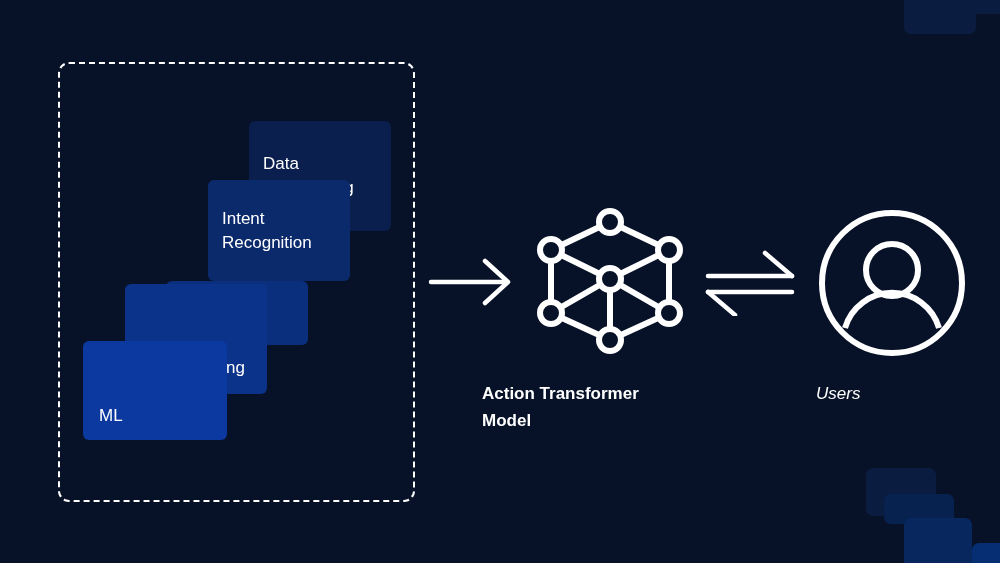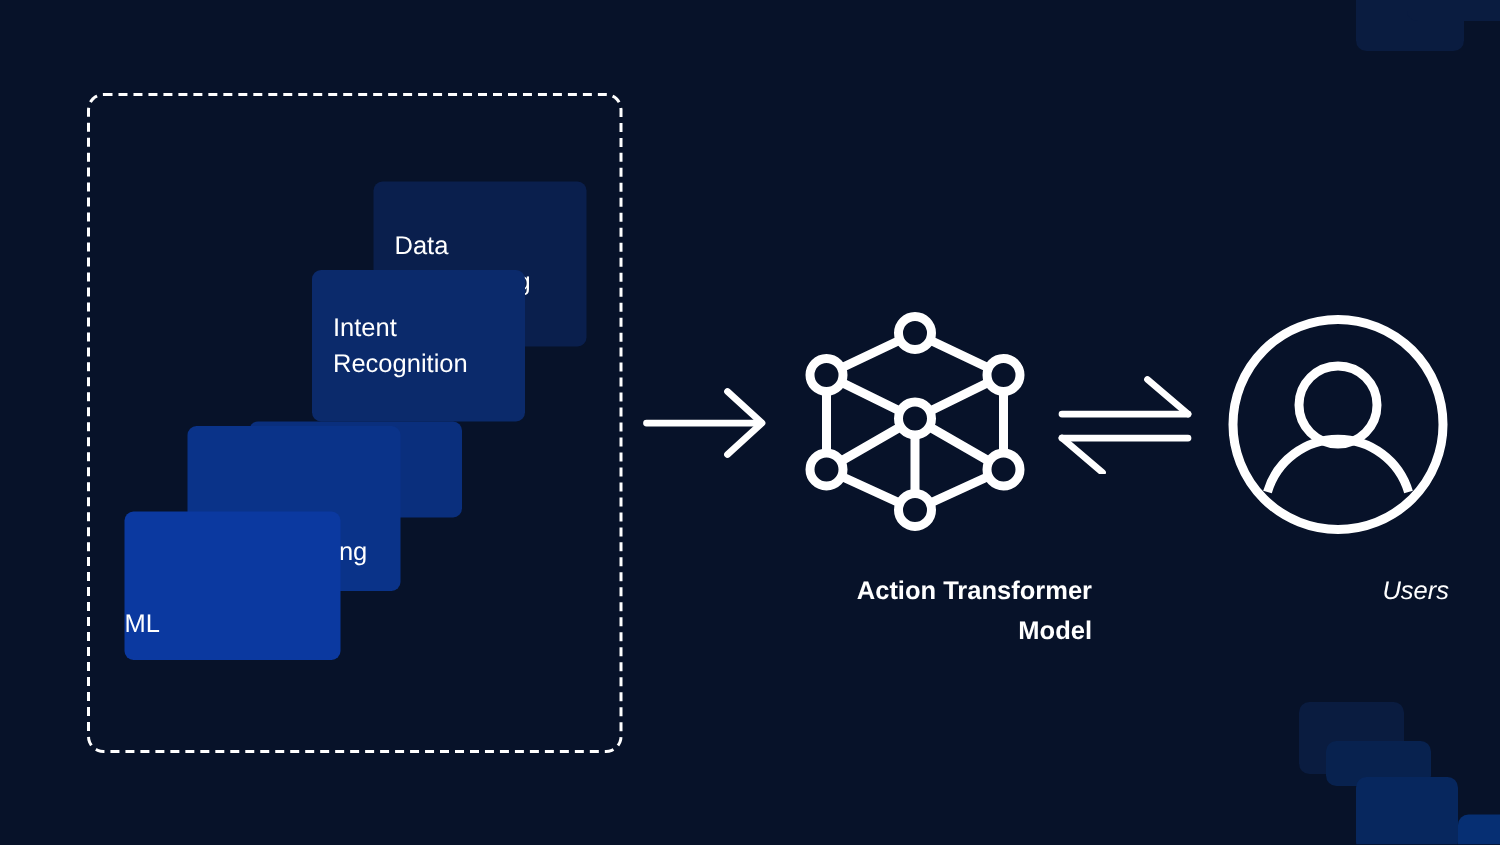--- a/index.html
+++ b/index.html
@@ -66,21 +66,21 @@
   .card-intent   { left: 208px; top: 180px; width: 142px; height: 101px; }
   .card-intent .card-text   { padding-left: 14px; }
 
   .card-nlp      { left: 166px; top: 281px; width: 142px; height: 64px;  }
   .card-nlp .card-text      { padding-left: 14px; }
 
   .card-deep     { left: 125px; top: 284px; width: 142px; height: 110px; align-items: flex-end; }
   .card-deep .card-text     { padding-left: 14px; padding-bottom: 14px; }
 
   .card-ml       { left: 83px;  top: 341px; width: 144px; height: 99px;  align-items: flex-end; }
-  .card-ml .card-text       { padding-bottom: 12px; }
+  .card-ml .card-text       { padding-left: 16px; padding-bottom: 12px; }
 
   
   .arrow-single {
     position: absolute;
     left: 428px;
     top: 258px;
     width: 86px;
     height: 48px;
   }
   .arrow-double {
@@ -106,21 +106,21 @@
     left: 817px;
     top: 206px;
     width: 150px;
     height: 155px;
   }
 
   
   .caption {
     position: absolute;
     color: #ffffff;
-    text-align: right;
+    text-align: left;
     font-size: 17px;
     font-weight: bold;
     line-height: 27px;
   }
   .caption-model { left: 482px; top: 380px; width: 246px; }
   .caption-users { left: 816px; top: 380px; width: 150px; font-weight: 400; font-style: italic; }
 </style>
 </head>
 <body style="background: rgb(7, 18, 41);">
 

